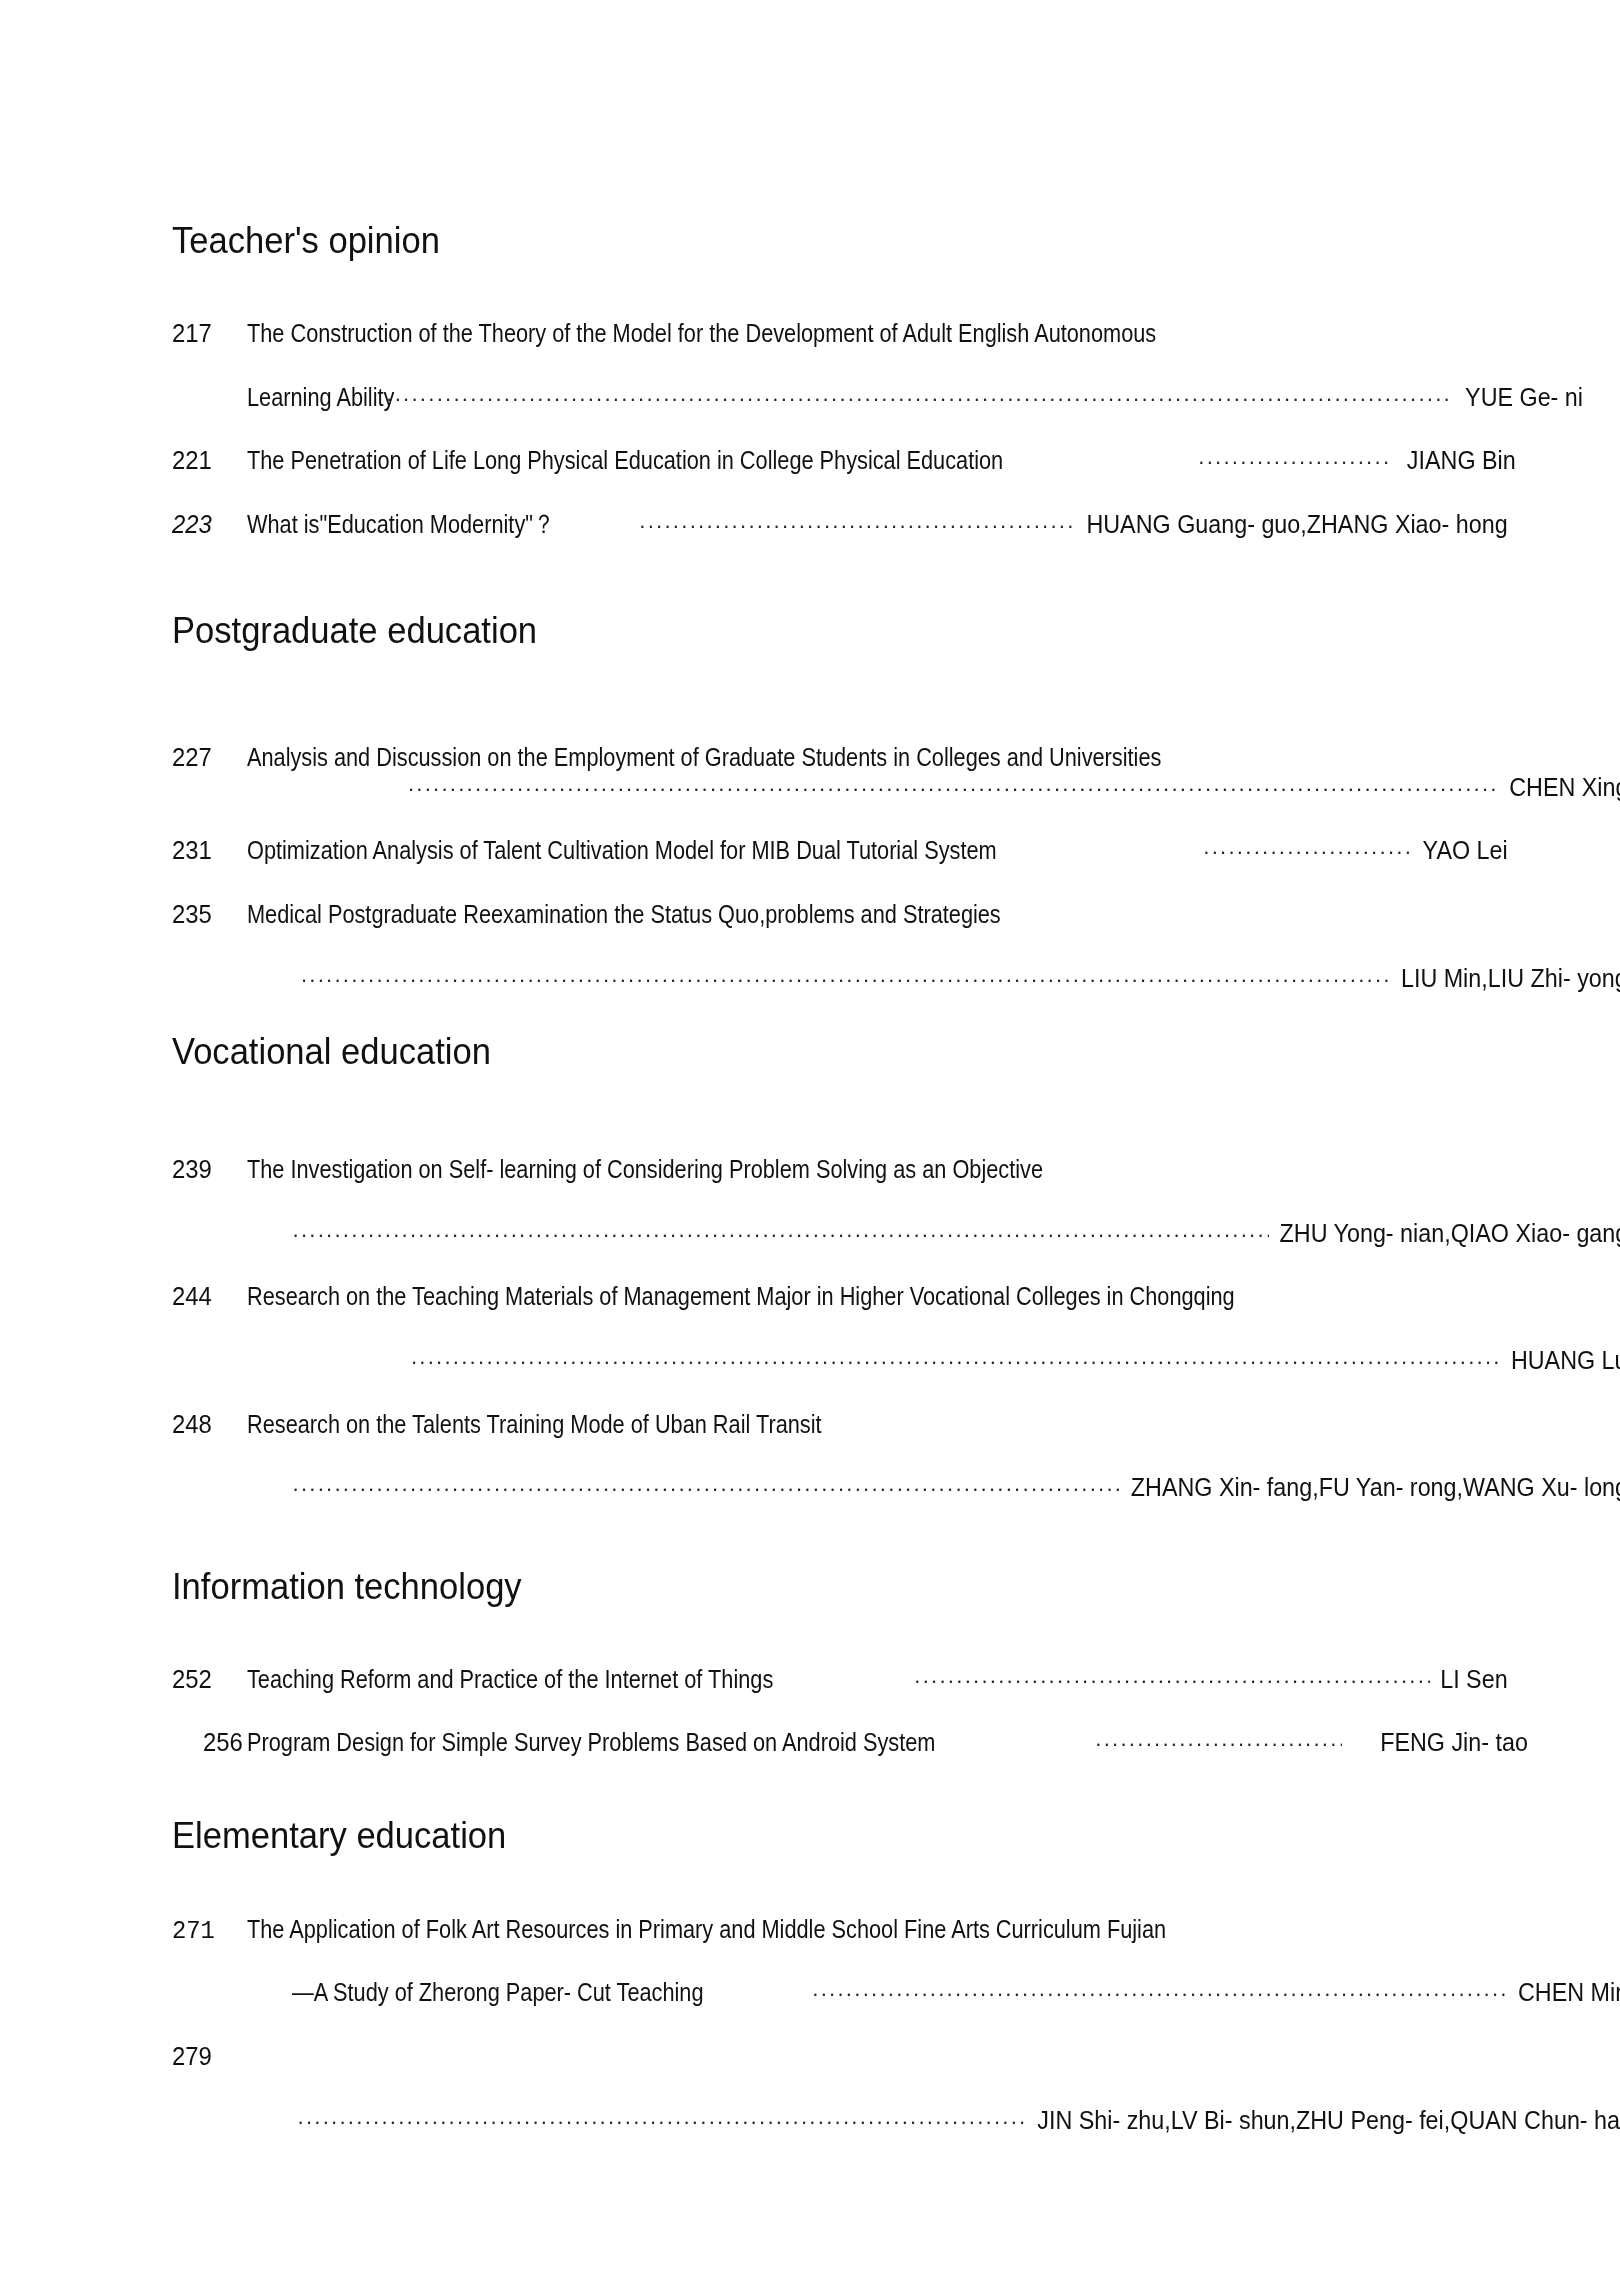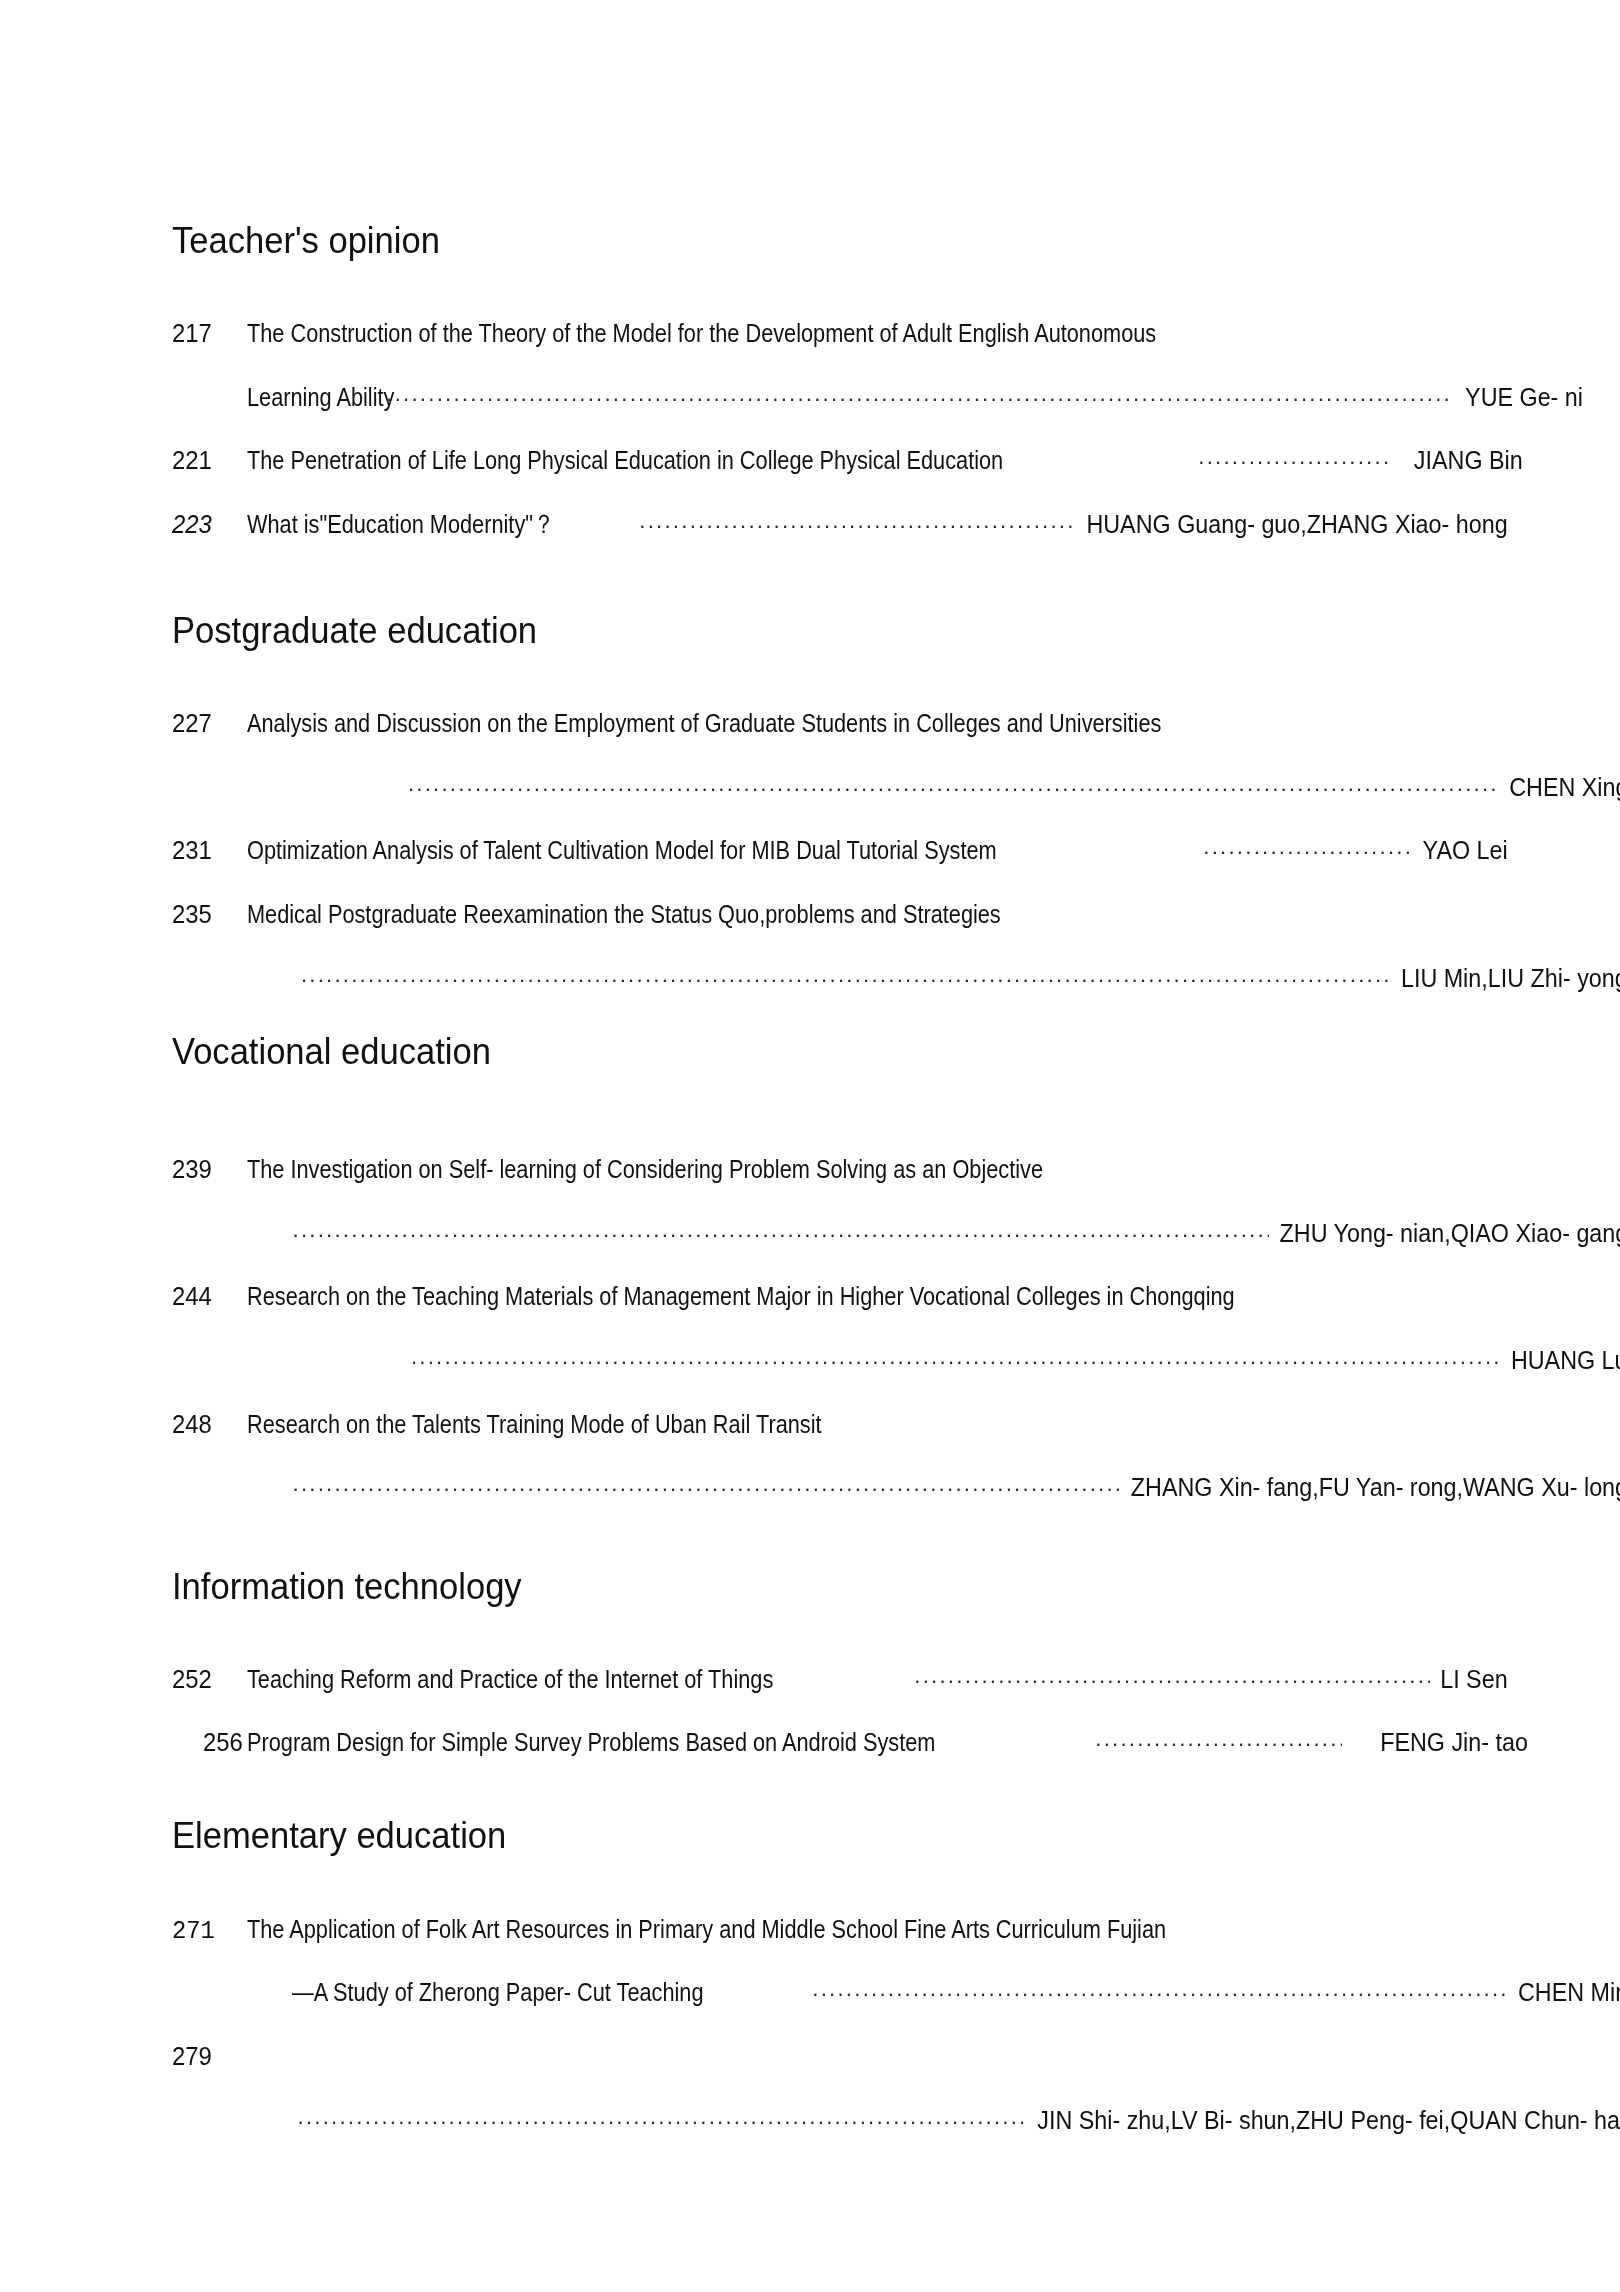--- a/index.html
+++ b/index.html
@@ -49,39 +49,39 @@
     <span class="dots">··································································································································</span>
     <span class="author" style="width: 119px; display: inline-flex; justify-content: flex-end;">
         <span class="cond" style="transform-origin: right center;">YUE Ge- ni</span>
       </span>
   </div>
 
   <div class="line" style="top:431px">
     <span class="pg" style="width: 40px;"><span class="cond">221</span></span>
     <span class="title" style="width:941px"><span class="cond">The Penetration of  Life Long Physical Education in College Physical Education</span></span>
     <span class="dots">··································································································································</span>
-    <span class="author" style="width: 109px; display: inline-flex; justify-content: flex-start;">
+    <span class="author" style="width: 109px; display: inline-flex; justify-content: center;">
         <span class="cond" style="transform-origin: right center;">JIANG Bin</span>
       </span>
   </div>
 
   <div class="line" style="top:495px">
     <span class="pg" style="width: 40px; font-style: italic;"><span class="cond">223</span></span>
     <span class="title" style="width:382px"><span class="cond">What is"Education Modernity"？</span></span>
     <span class="dots">··································································································································</span>
     <span class="author" style="width: 421px; display: inline-flex; justify-content: flex-end;">
         <span class="cond" style="transform-origin: right center;">HUANG Guang- guo,ZHANG Xiao- hong</span>
       </span>
   </div>
 
   <div class="section-title" style="top:598px">Postgraduate education</div>
 
   <div class="line" style="top:694px">
     <span class="pg" style="width: 40px;"><span class="cond">227</span></span>
-    <span class="title" style="width: 913px;"><span class="cond">Analysis and Discussion on the Employment of Graduate Students in Colleges and Universities</span></span>
+    <span class="title" style="width: 913px; margin-top: 34px;"><span class="cond">Analysis and Discussion on the Employment of Graduate Students in Colleges and Universities</span></span>
   </div>
   <div class="line indent-dots" style="top:758px">
     <span class="dots" style="margin-left:0">··································································································································</span>
     <span class="author" style="width: 120px; display: inline-flex; justify-content: flex-end;">
         <span class="cond" style="transform-origin: right center;">CHEN Xing</span>
       </span>
   </div>
 
   <div class="line" style="top:821px">
     <span class="pg" style="width: 40px;"><span class="cond">231</span></span>

